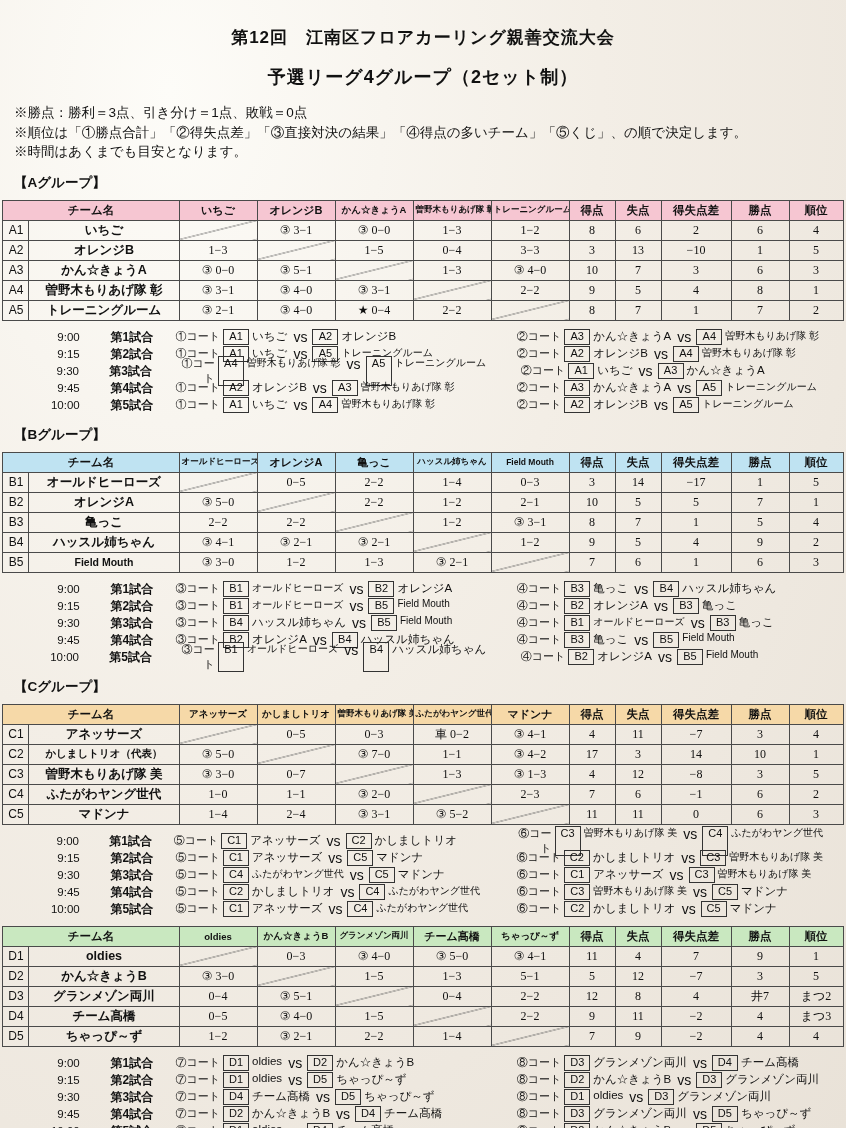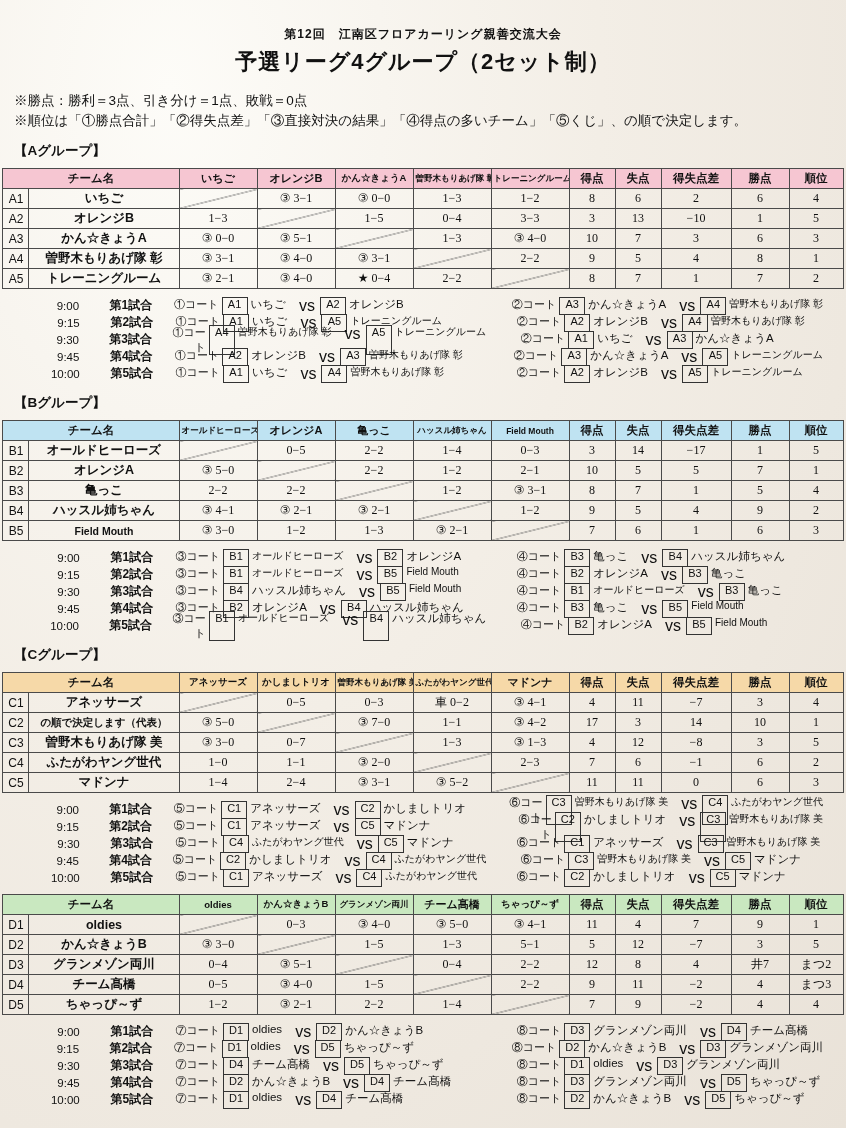--- a/index.html
+++ b/index.html
@@ -10,22 +10,22 @@
     color:#111;
     overflow:hidden;
     position:relative;
   }
   .page{
     position:absolute;inset:0;
     background:
       radial-gradient(ellipse at 20% 8%, #fdfcf8 0%, #f3eee6 45%, #e9e2d8 100%);
   }
   .hdr{text-align:center;padding-top:26px;}
-  .hdr .l1{font-size:12px;font-weight:bold;letter-spacing:1px;}
-  .hdr .l2{font-size:22px;font-weight:bold;margin-top:4px;letter-spacing:1px;}
+  .hdr .l1{font-size:17px;font-weight:bold;letter-spacing:1px;}
+  .hdr .l2{font-size:18px;font-weight:bold;margin-top:16px;letter-spacing:1px;}
   .notes{margin:14px 0 0 14px;font-size:13.5px;line-height:1.45;}
   .grp-title{font-size:13.5px;font-weight:bold;margin:12px 0 2px 14px;}
 
   table.sched{
     border-collapse:collapse;
     margin:8px auto;
     width:812px;
     table-layout:fixed;
     font-size:11.5px;
   }
@@ -53,36 +53,37 @@
   .mrow{display:flex;align-items:center;height:17px;}
   .mtime{width:64px;text-align:right;padding-right:10px;font-size:11.5px;}
   .mno{width:86px;text-align:center;font-weight:bold;font-size:12px;}
   .mhalf{display:flex;width:320px;}
   .court{font-size:11px;width:46px;text-align:right;padding-right:3px;}
   .tag{
     border:1px solid #333;min-width:18px;padding:0 3px;text-align:center;
     font-size:11px;line-height:13px;margin-right:3px;background:transparent;
   }
   .tname{font-size:11.5px;margin-right:6px;white-space:nowrap;}
-  .vs{font-size:16px;margin:0 5px 0 7px;}
+  .vs{font-size:14px;margin:0 5px 0 0;}
   .gap{width:28px;}
 </style>
 </head>
 <body>
 
 <div class="page">
 
   <div class="hdr">
     <div class="l1">第12回　江南区フロアカーリング親善交流大会</div>
     <div class="l2">予選リーグ4グループ（2セット制）</div>
   </div>
 
   <div class="notes">
     <div>※勝点：勝利＝3点、引き分け＝1点、敗戦＝0点</div>
     <div>※順位は「①勝点合計」「②得失点差」「③直接対決の結果」「④得点の多いチーム」「⑤くじ」、の順で決定します。</div>
+    <div>※時間はあくまでも目安となります。</div>
   </div>
 
   <div id="groups-root">
       <div>
         <div class="grp-title">【Aグループ】</div>
         <table class="sched">
           <colgroup>
             <col style="width: 26px;">
             <col style="width: 150px;">
             <col style="width: 78px;">
@@ -547,21 +548,21 @@
               <td class="cellres hand">車 0−2</td>
               <td class="cellres hand">③ 4−1</td>
               <td class="hand">4</td>
               <td class="hand">11</td>
               <td class="hand">−7</td>
               <td class="hand">3</td>
               <td class="hand">4</td>
             </tr>
             <tr>
               <td class="idc">C2</td>
-              <td class="team" style="font-size: 10.5px;">の順で決定します（代表）</td>
+              <td class="team" style="font-size: 10.5px;">かしましトリオ（代表）</td>
               <td class="cellres hand">③ 5−0</td>
               <td class="cellres hand diag"></td>
               <td class="cellres hand">③ 7−0</td>
               <td class="cellres hand">1−1</td>
               <td class="cellres hand">③ 4−2</td>
               <td class="hand">17</td>
               <td class="hand">3</td>
               <td class="hand">14</td>
               <td class="hand">10</td>
               <td class="hand">1</td>

